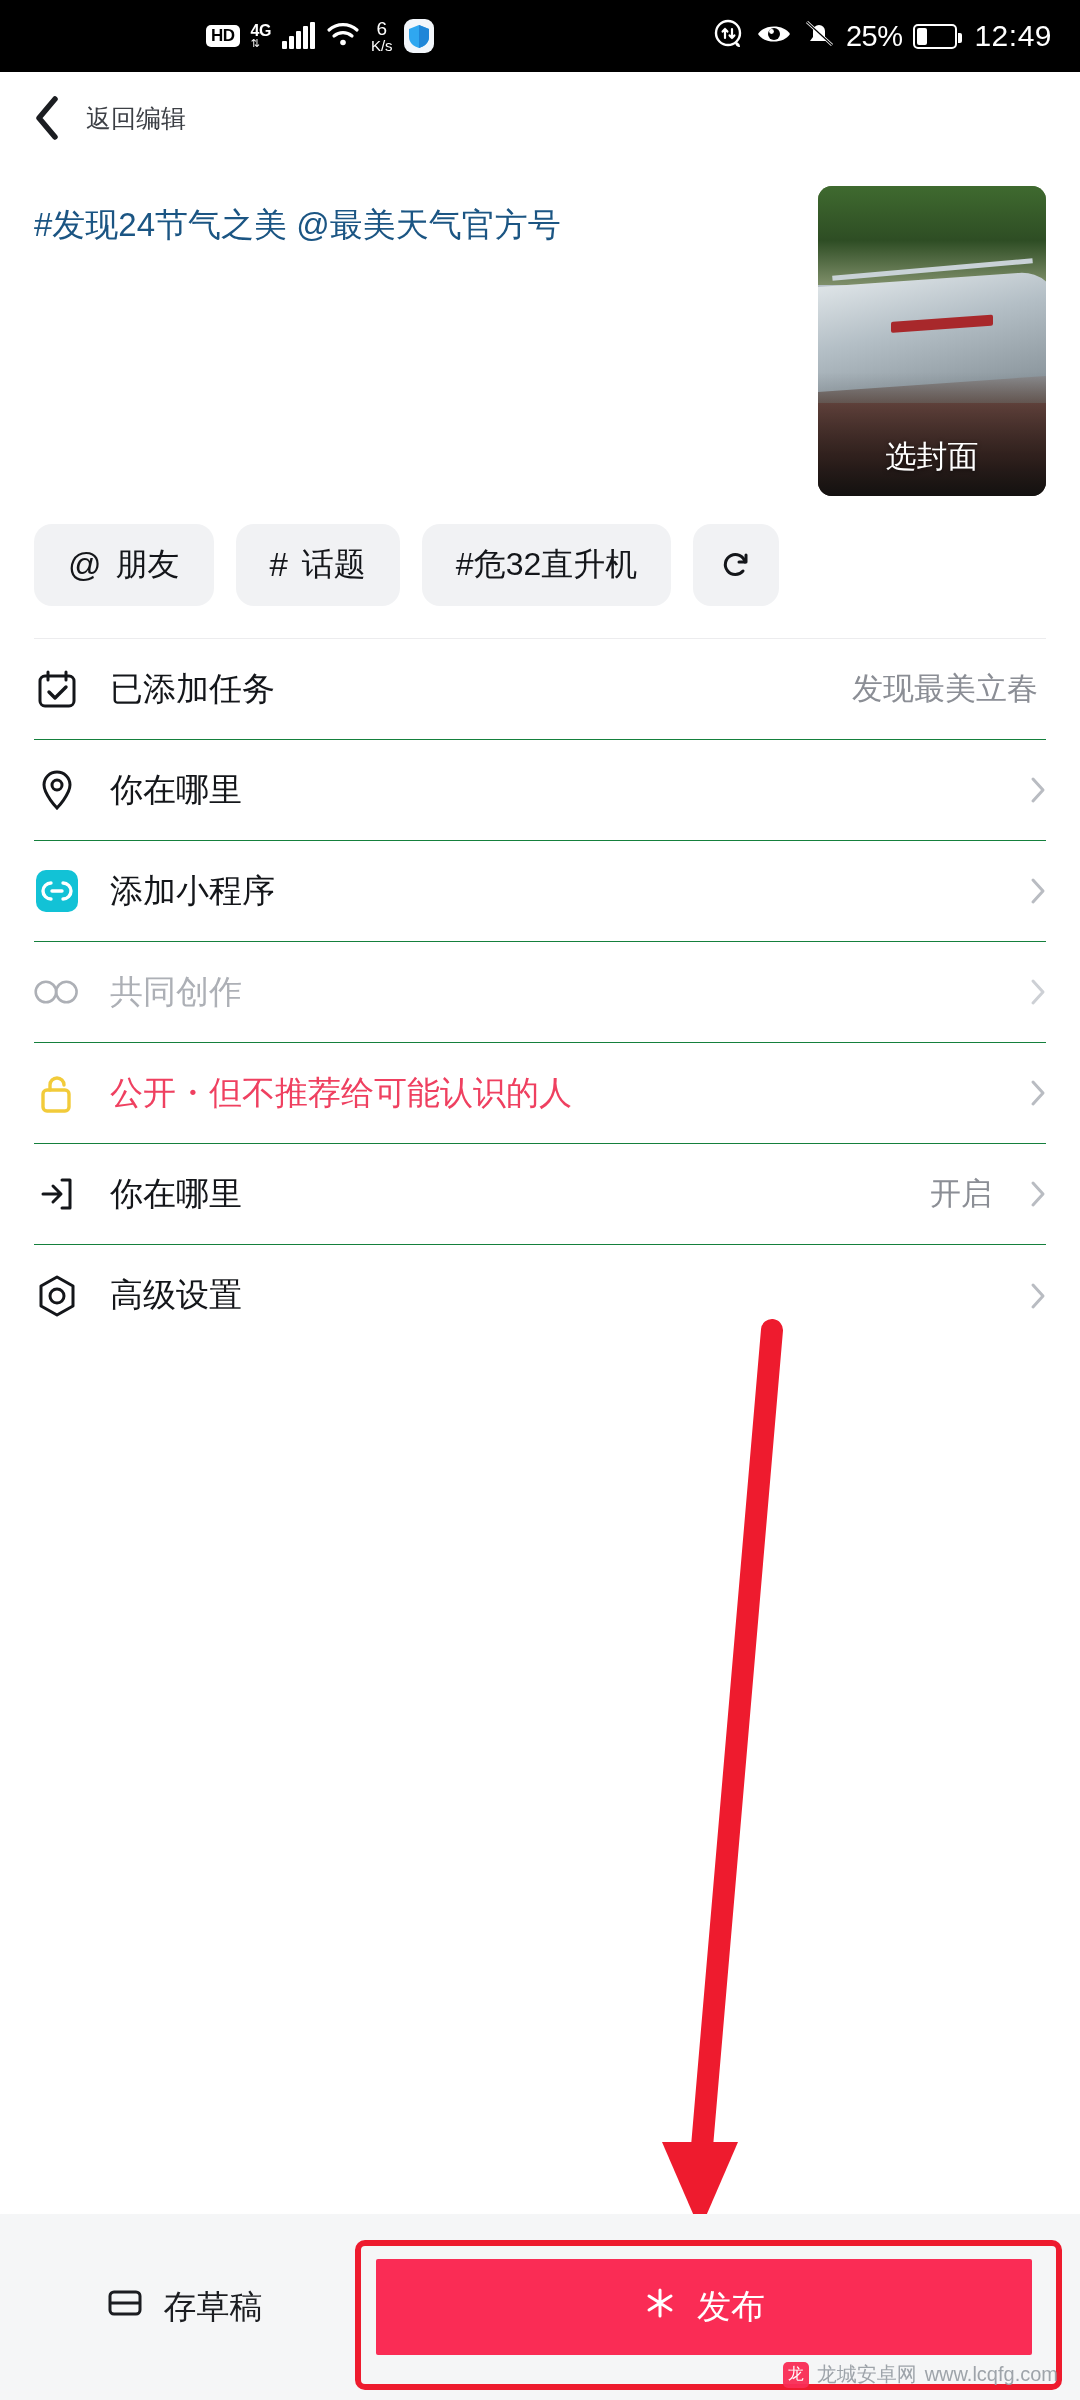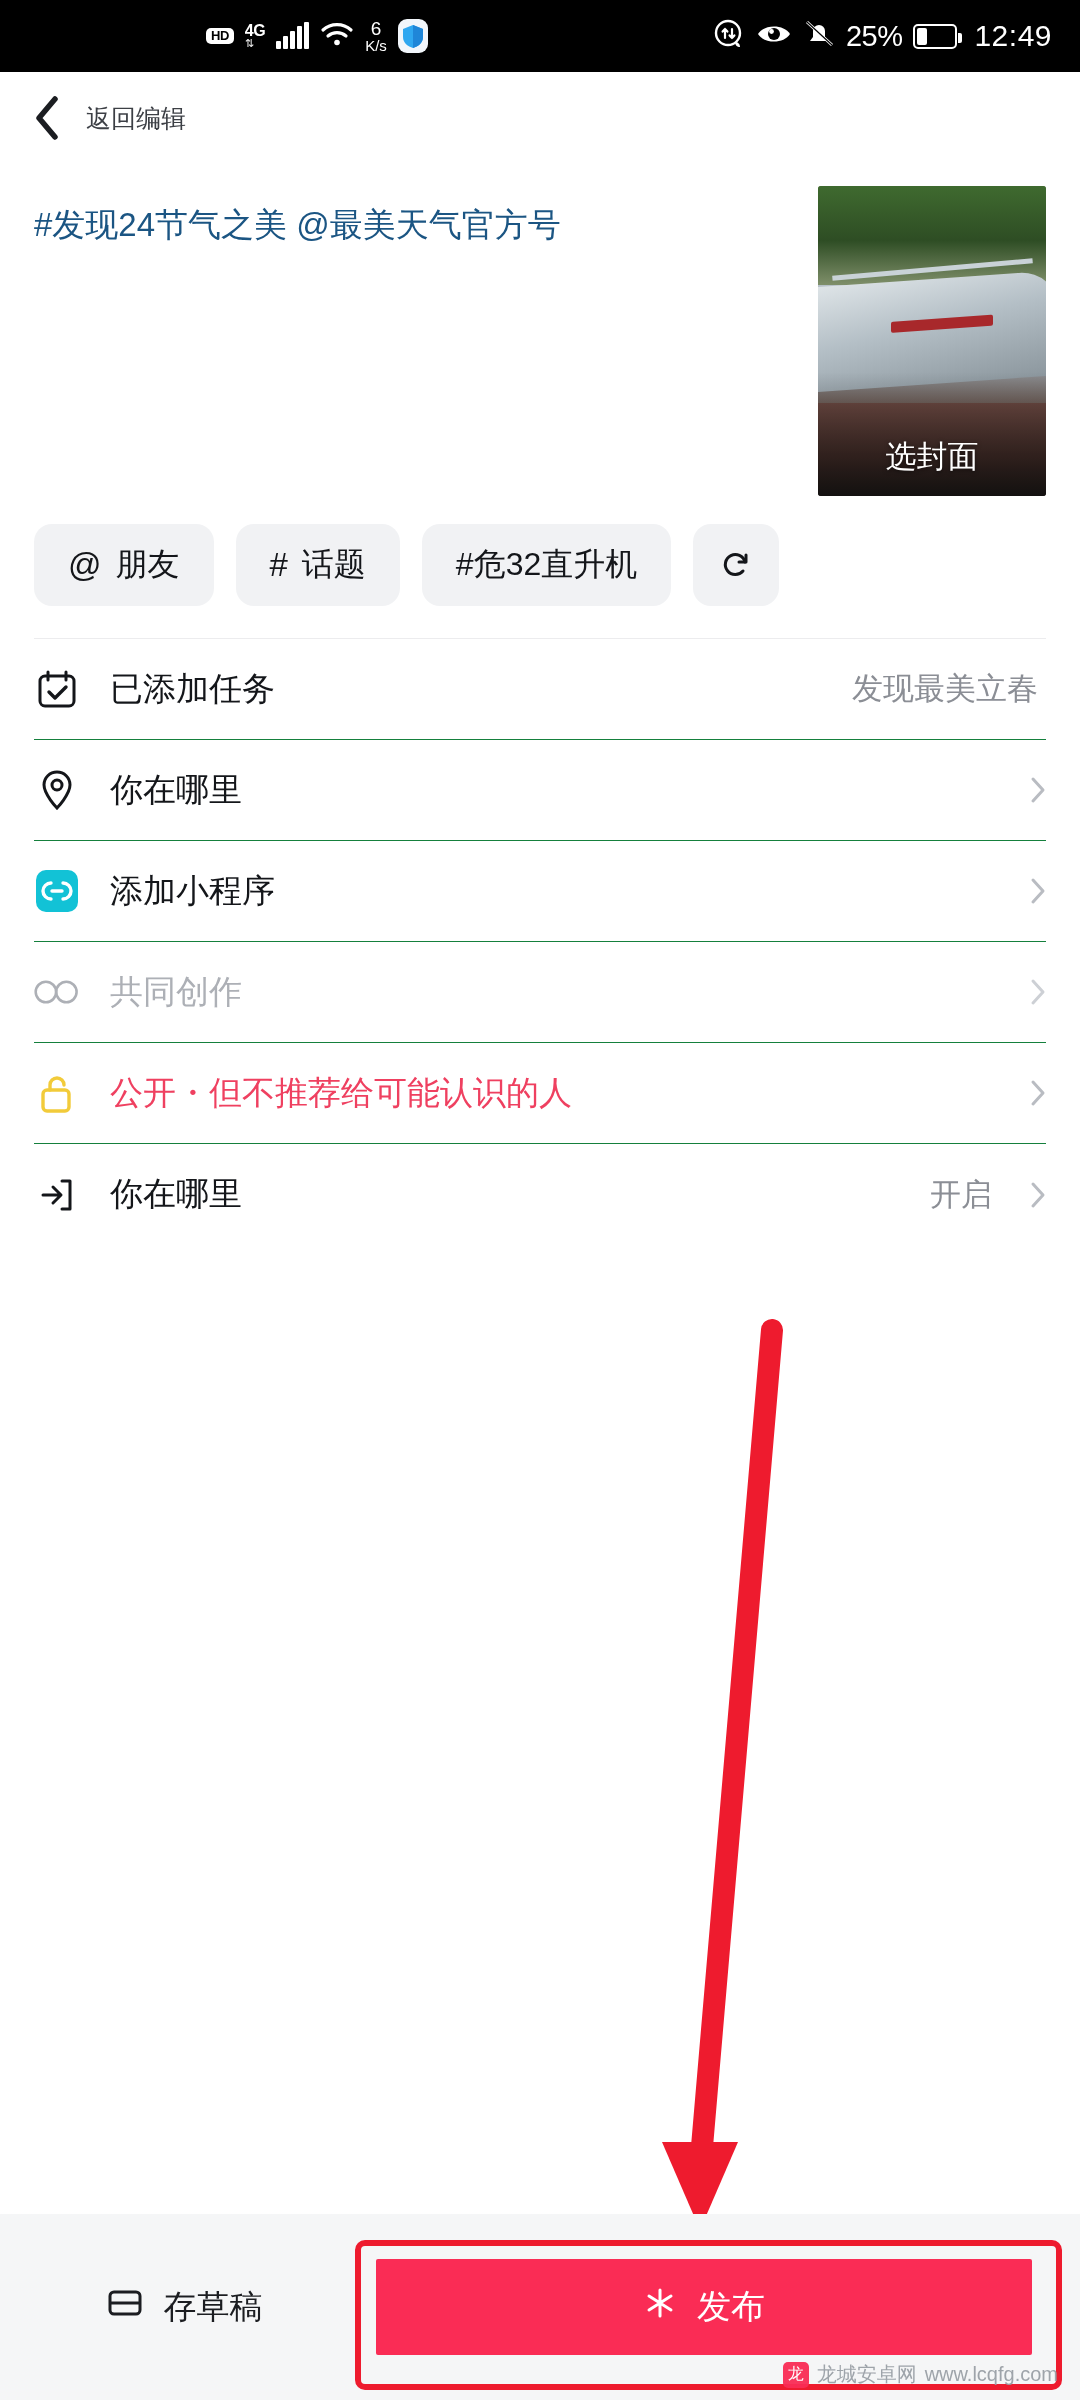--- a/index.html
+++ b/index.html
@@ -12,21 +12,21 @@
 
   
   .statusbar {
     height:72px; background:#000; color:#fff;
     display:flex; align-items:center; justify-content:space-between;
     padding:0 28px; position:relative;
   }
   .sb-left, .sb-right { display:flex; align-items:center; gap:11px; }
   .sb-left { margin-left:178px; }
   .hd-badge {
-    font-size:13px; font-weight:700; color:#000; background:#fff;
+    font-size:17px; font-weight:700; color:#000; background:#fff;
     border-radius:5px; padding:1px 5px; letter-spacing:-.5px; line-height:1.15;
   }
   .net-stack { display:flex; flex-direction:column; align-items:flex-start; line-height:1; }
   .net-stack .g4 { font-size:16px; font-weight:700; letter-spacing:-.5px; }
   .net-stack .arrows { font-size:11px; margin-top:-1px; opacity:.95; }
   .bars { display:flex; align-items:flex-end; gap:2px; height:26px; }
   .bars i { width:5px; background:#fff; display:block; border-radius:1px; }
   .bars i:nth-child(1){height:8px}.bars i:nth-child(2){height:13px}
   .bars i:nth-child(3){height:18px}.bars i:nth-child(4){height:23px}
   .bars i:nth-child(5){height:27px}
@@ -47,21 +47,21 @@
   .back-label { font-size:25px; color:#3c3f45; }
 
   
   .compose { display:flex; padding:22px 34px 0 34px; gap:22px; }
   .caption-box { flex:1; padding-top:14px; }
   .caption-text {
     font-size:33px; line-height:1.5; color:#1b5583;
     word-break:break-all;
   }
   .cover {
-    position:relative; width:228px; height:310px; border-radius:3px;
+    position:relative; width:228px; height:310px; border-radius:14px;
     overflow:hidden; flex:none;
     background:linear-gradient(#5f7f48 0%, #4d6c3c 22%, #b9c3c9 30%, #9aa7b0 55%, #6d5a52 72%, #3e3a38 100%);
   }
   .cover .sky { position:absolute; left:0; right:0; top:0; height:32%;
     background:linear-gradient(#3f6a2f,#2e4d24 55%,#7f8f6a); }
   .cover .heli {
     position:absolute; left:-6%; top:30%; width:112%; height:34%;
     background:linear-gradient(170deg,#dfe5e8,#b4bfc6 45%,#8b969d);
     transform:skewY(-4deg); border-radius:12px 40px 10px 6px;
   }
@@ -341,20 +341,34 @@
       </span>
       <span class="label">你在哪里</span>
       <span class="value">开启</span>
       <span class="chev">
         <svg width="16" height="28" viewBox="0 0 16 28">
             <path d="M3 3l10 11L3 25" fill="none" stroke="#b9bcc2" stroke-width="3" stroke-linecap="round" stroke-linejoin="round"></path>
           </svg>
       </span>
     </div>
 
+    <div class="row">
+      <span class="ic">
+        <svg width="44" height="44" viewBox="0 0 44 44">
+            <path d="M22 3l16 9v20l-16 9-16-9V12z" fill="none" stroke="#14161a" stroke-width="3" stroke-linejoin="round"></path>
+          <circle cx="22" cy="22" r="7" fill="none" stroke="#14161a" stroke-width="3"></circle>
+          </svg>
+      </span>
+      <span class="label">高级设置</span>
+      <span class="chev">
+        <svg width="16" height="28" viewBox="0 0 16 28">
+            <path d="M3 3l10 11L3 25" fill="none" stroke="#b9bcc2" stroke-width="3" stroke-linecap="round" stroke-linejoin="round"></path>
+          </svg>
+      </span>
+    </div>
   </div>
 
   <svg class="arrow-svg" width="1080" height="2400">
     <path d="M772 1330 L700 2170" stroke="#ee1b2e" stroke-width="22" fill="none" stroke-linecap="round"></path>
     <path d="M700 2230 L662 2142 L738 2142 Z" fill="#ee1b2e"></path>
   </svg>
 
   <div class="bottombar">
     <div class="draft-btn">
       <span>

